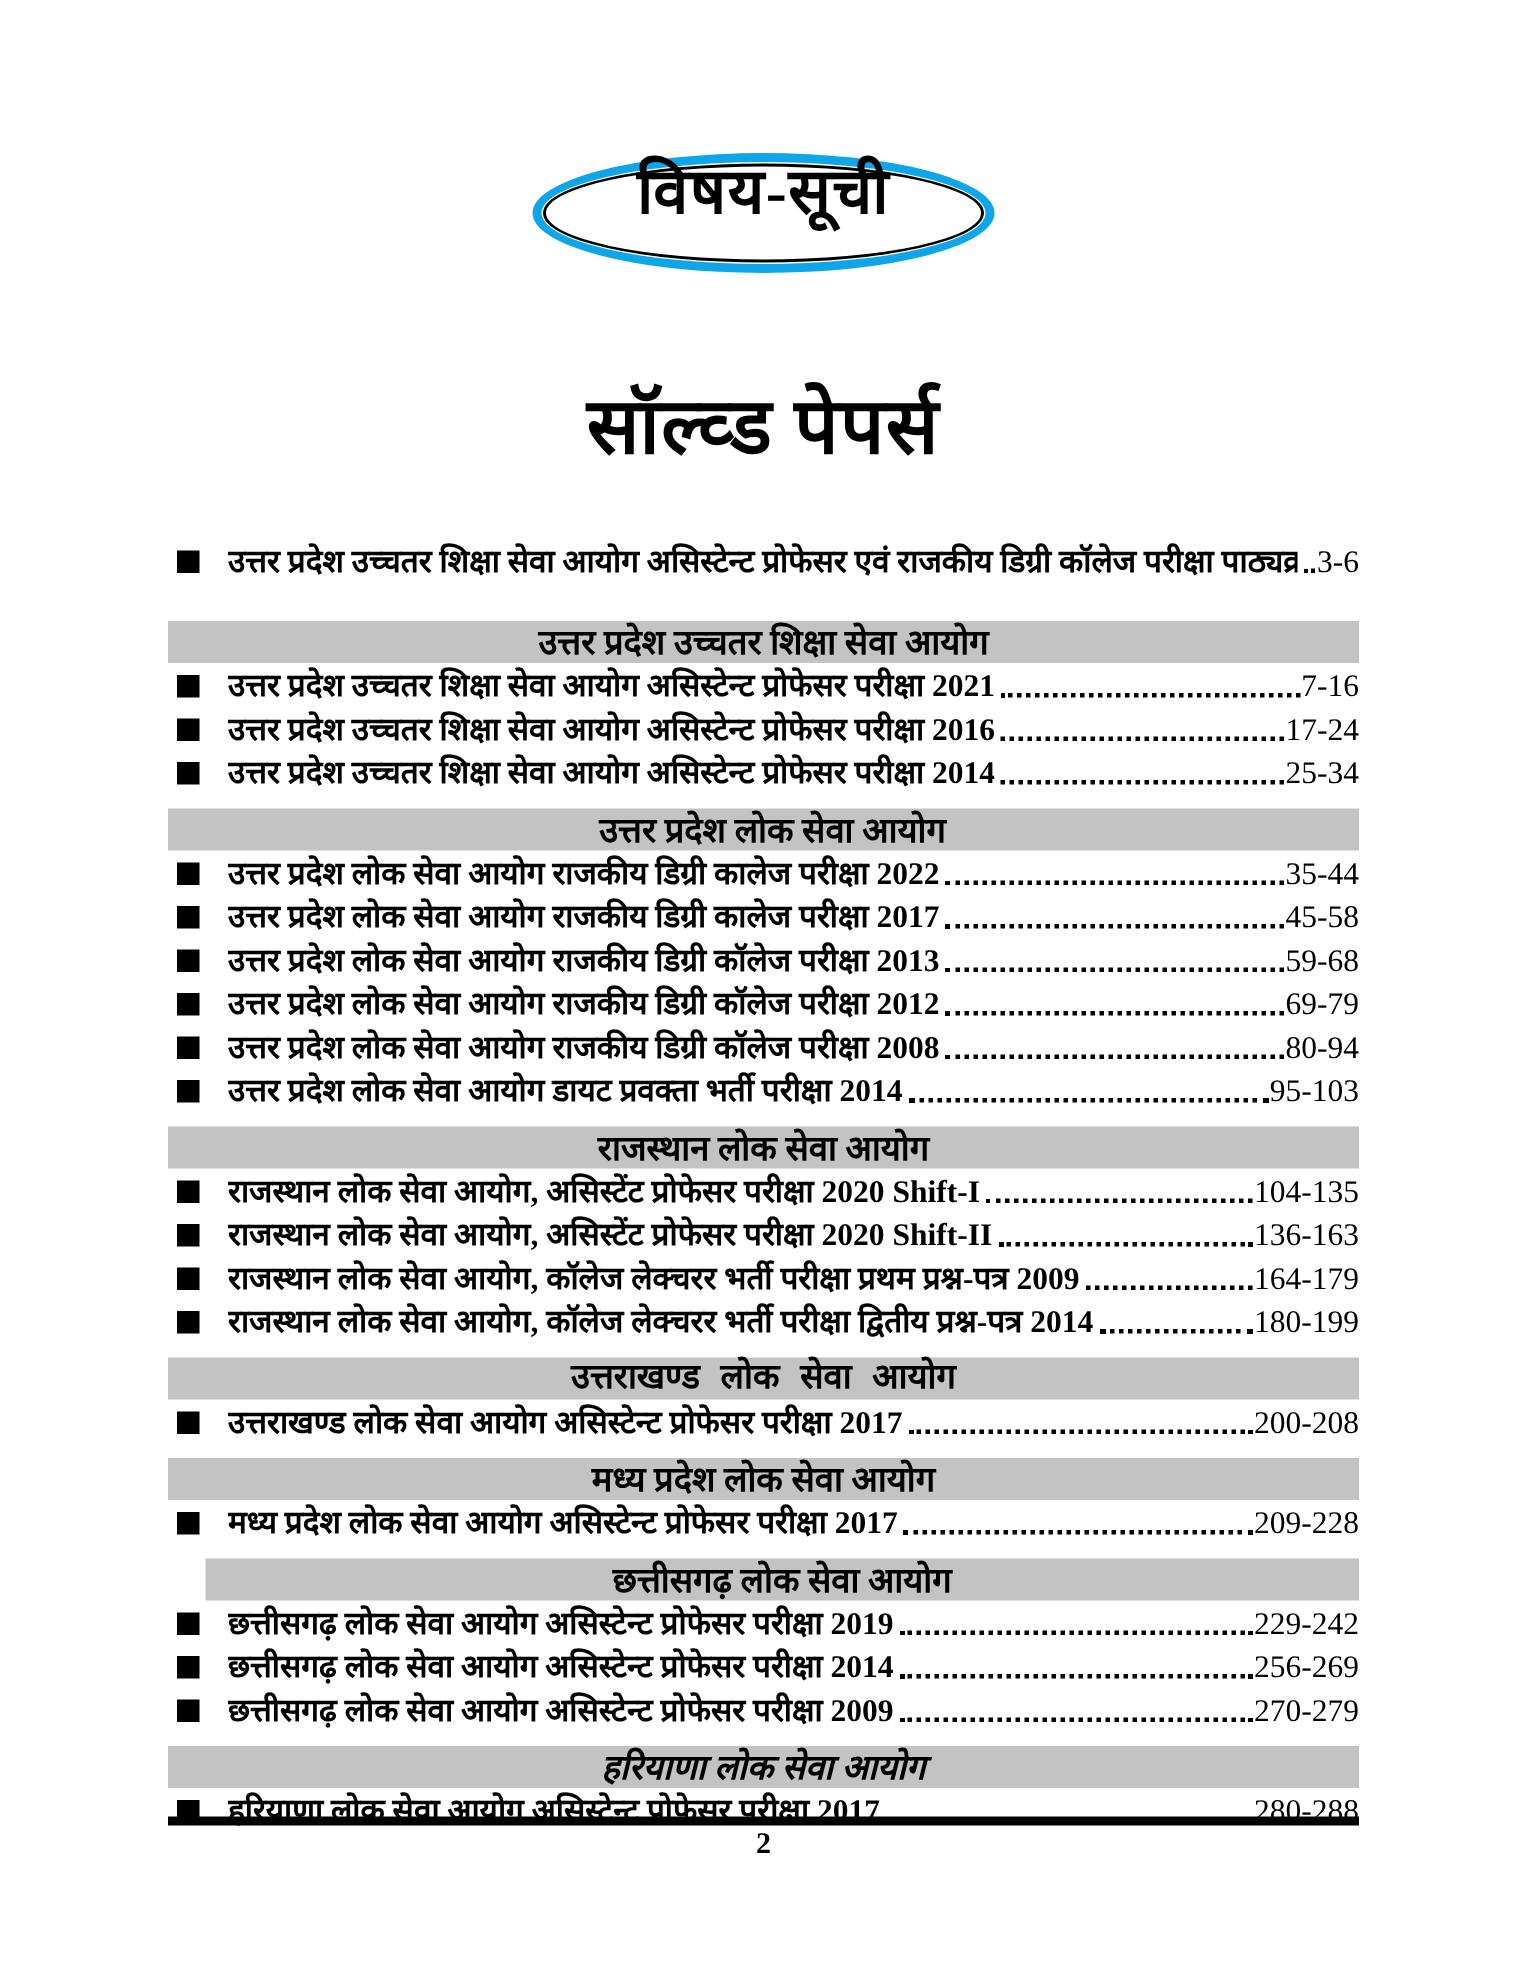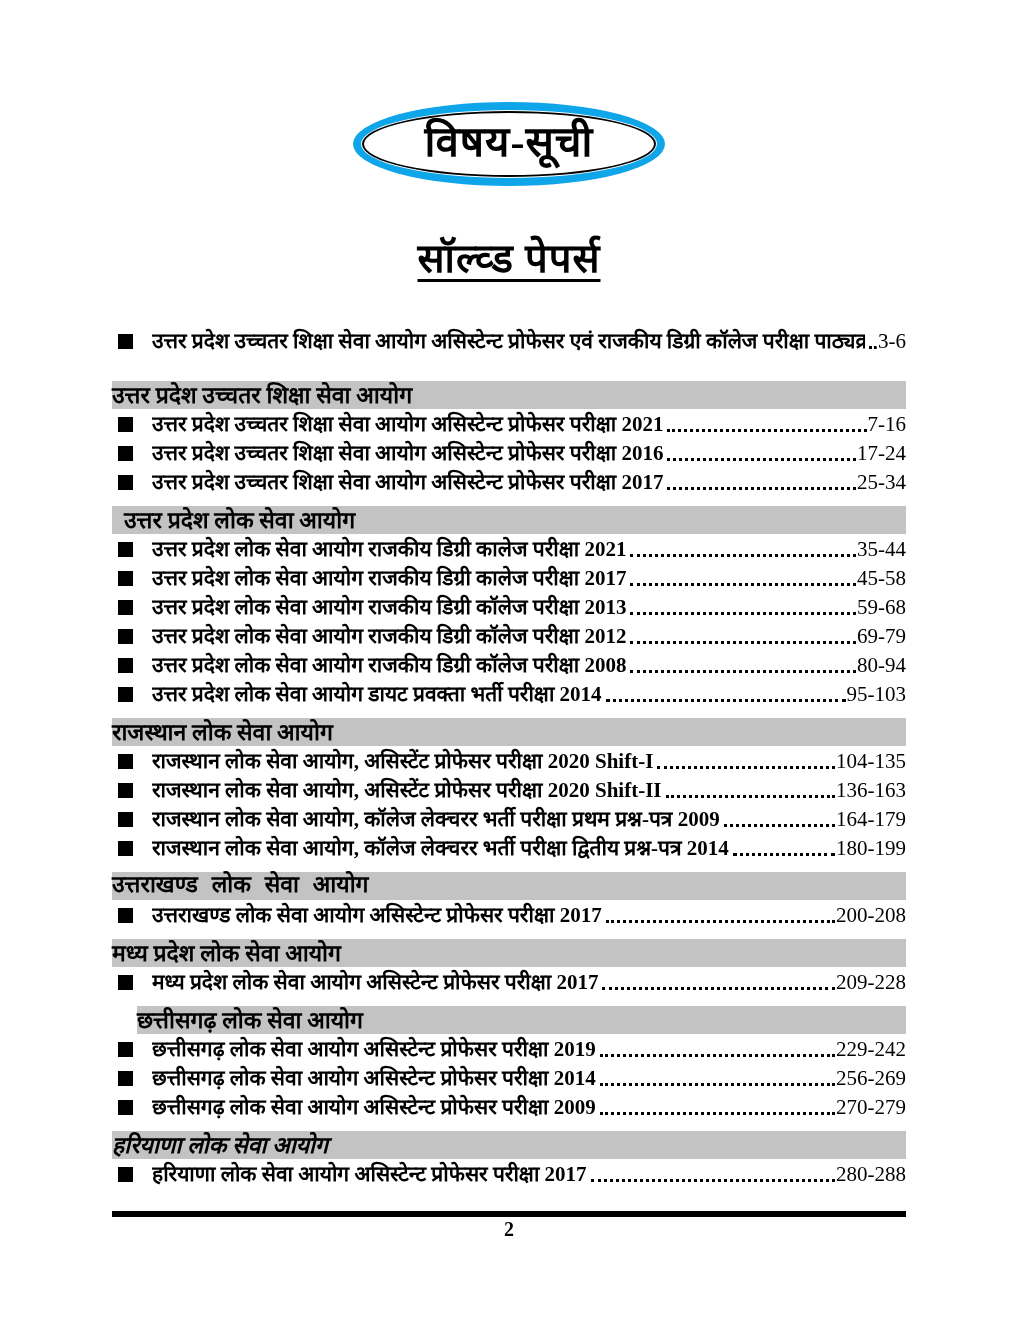--- a/index.html
+++ b/index.html
@@ -12,44 +12,43 @@
     overflow:hidden;
   }
   .content{
     position:absolute;
     left:112px;right:114px;top:0;
   }
   
   .oval-badge{
     width:296px;height:68px;
     margin:102px auto 0 auto;
-    border:8px solid #0ea5e9;
+    border:6px solid #0ea5e9;
     border-radius:50%;
     position:relative;
-    display:flex;align-items:center;justify-content:center;
+    display:flex;justify-content:center;
   }
   .oval-badge::before{
     content:"";
     position:absolute;inset:1px;
     border:2px solid #000;
     border-radius:50%;
     pointer-events:none;
   }
   .oval-title{
     font-size:42px;font-weight:bold;
     line-height:1;
     letter-spacing:1px;
     padding-bottom:4px;
   }
   
   .solved-heading{
-    margin:43px 0 0 0;
+    margin:64px 0 0 0;
     text-align:center;
-    font-size:40px;font-weight:bold;
-    text-decoration:underline;
+    font-size:52px;font-weight:bold;
     text-decoration-thickness:3px;
     text-underline-offset:7px;
     letter-spacing:1px;
   }
   
   .toc{margin-top:42px;}
   .toc-row{
     display:flex;
     align-items:flex-end;
     height:29px;
@@ -70,21 +69,21 @@
     flex:1 1 8px;
     min-width:8px;
     border-bottom:3px dotted #000;
     margin:0 1px 6px 4px;
   }
   .toc-pages{flex:0 0 auto;font-weight:normal;}
   .section-bar{
     margin-top:10px;
     height:28px;
     background:#c3c3c3;
-    text-align:left;
+    text-align:center;
     font-size:23px;font-weight:bold;
     line-height:29px;
   }
   
   .footer{
     position:absolute;
     left:112px;right:114px;top:1211px;
   }
   .footer-rule{height:6px;background:#000;}
   .page-number{
@@ -120,28 +119,28 @@
           <span class="toc-pages">7-16</span>
         </div>
         <div class="toc-row">
           <span class="bullet"></span>
           <span class="toc-label">उत्तर प्रदेश उच्चतर शिक्षा सेवा आयोग असिस्टेन्ट प्रोफेसर परीक्षा 2016</span>
           <span class="dots"></span>
           <span class="toc-pages">17-24</span>
         </div>
         <div class="toc-row">
           <span class="bullet"></span>
-          <span class="toc-label">उत्तर प्रदेश उच्चतर शिक्षा सेवा आयोग असिस्टेन्ट प्रोफेसर परीक्षा 2017</span>
+          <span class="toc-label">उत्तर प्रदेश उच्चतर शिक्षा सेवा आयोग असिस्टेन्ट प्रोफेसर परीक्षा 2014</span>
           <span class="dots"></span>
           <span class="toc-pages">25-34</span>
         </div>
         <div class="section-bar" style="background: rgb(195, 195, 195); padding-left: 12px;">उत्तर प्रदेश लोक सेवा आयोग</div>
         <div class="toc-row">
           <span class="bullet"></span>
-          <span class="toc-label">उत्तर प्रदेश लोक सेवा आयोग राजकीय डिग्री कालेज परीक्षा 2021</span>
+          <span class="toc-label">उत्तर प्रदेश लोक सेवा आयोग राजकीय डिग्री कालेज परीक्षा 2022</span>
           <span class="dots"></span>
           <span class="toc-pages">35-44</span>
         </div>
         <div class="toc-row">
           <span class="bullet"></span>
           <span class="toc-label">उत्तर प्रदेश लोक सेवा आयोग राजकीय डिग्री कालेज परीक्षा 2017</span>
           <span class="dots"></span>
           <span class="toc-pages">45-58</span>
         </div>
         <div class="toc-row">

